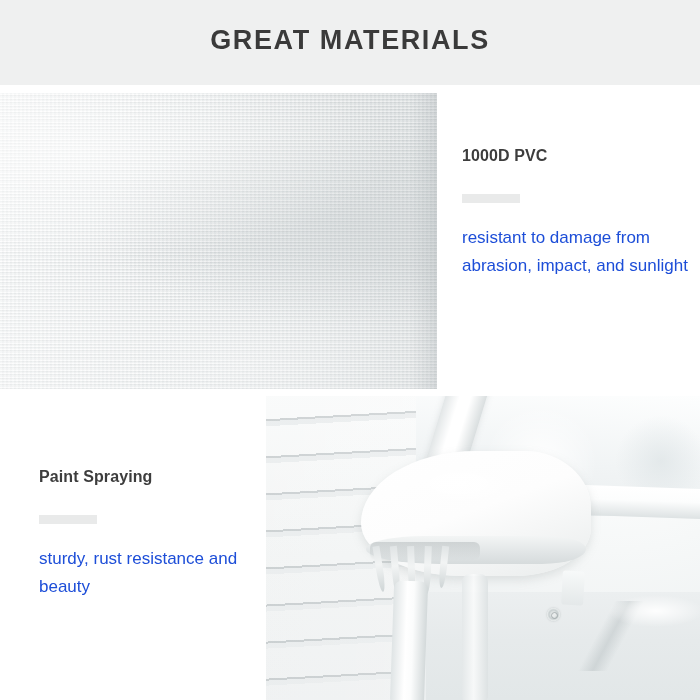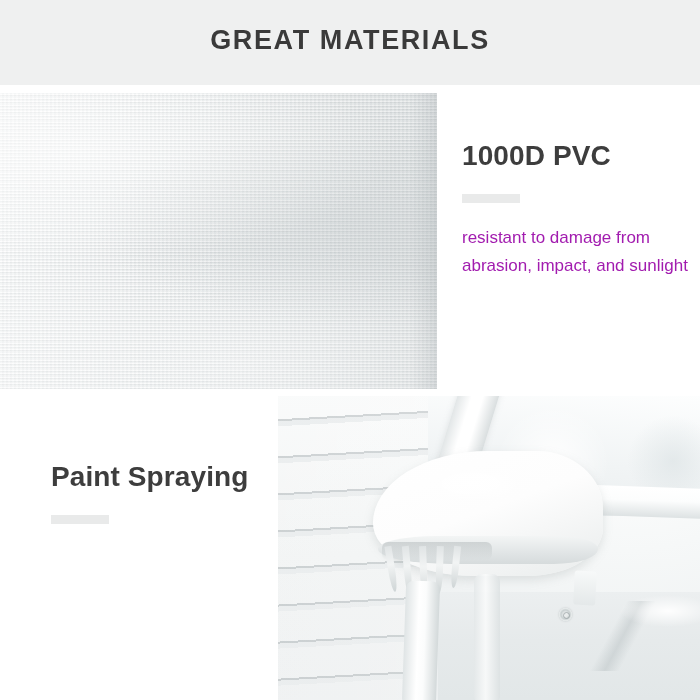--- a/index.html
+++ b/index.html
@@ -107,21 +107,21 @@
   }
 
   .panel-text-right {
     position: absolute;
     left: 462px;
     top: 42px;
     width: 226px;
   }
 
   
-  .row2 { position: absolute; left: 16px; top: 396px; width: 592px; height: 304px; }
+  .row2 { position: absolute; left: 4px; top: 396px; width: 592px; height: 304px; }
 
   .panel-text-left {
     position: absolute;
     left: 35px;
     top: 60px;
     width: 228px;
   }
 
   .pool-photo {
     position: absolute;
@@ -315,38 +315,38 @@
   
   .pool-bottom-hi {
     position: absolute;
     left: 330px; top: 195px;
     width: 120px; height: 40px;
     background: radial-gradient(closest-side, rgba(255,255,255,0.95), rgba(255,255,255,0) 80%);
   }
 
   
   .feature-heading {
-    font-size: 28px;
+    font-size: 16px;
     font-weight: 600;
     color: #3d3d3d;
     line-height: 42px;
     letter-spacing: 0.1px;
     font-family: "Liberation Sans", sans-serif;
   }
   .feature-divider {
     width: 58px;
     height: 9px;
     background: #e9eaea;
     margin-top: 17px;
     margin-bottom: 21px;
   }
   .feature-body {
     font-size: 17px;
     font-weight: 400;
-    color: #a21caf;
+    color: #1d4ed8;
     line-height: 28px;
     font-family: "Liberation Sans", sans-serif;
   }
 </style>
 </head>
 <body>
 
 <div class="page">
 
   <div class="header-band">
@@ -369,20 +369,21 @@
       <div class="feature-body">resistant to damage from abrasion, impact, and sunlight</div>
     </div>
 
   </div>
 
   <div class="row2">
 
     <div class="panel-text-left">
       <div class="feature-heading">Paint Spraying</div>
       <div class="feature-divider"></div>
+      <div class="feature-body">sturdy, rust resistance and beauty</div>
     </div>
 
     <div class="pool-photo">
       <div class="siding">
         <div class="siding-lines"></div>
       </div>
       <div class="siding-fade"></div>
 
       <div class="pool-body"></div>
       <div class="pool-liner-top"></div>

